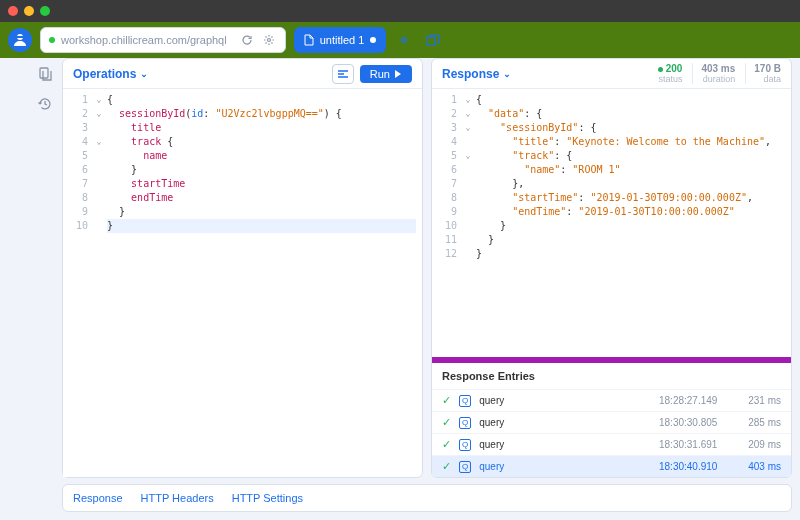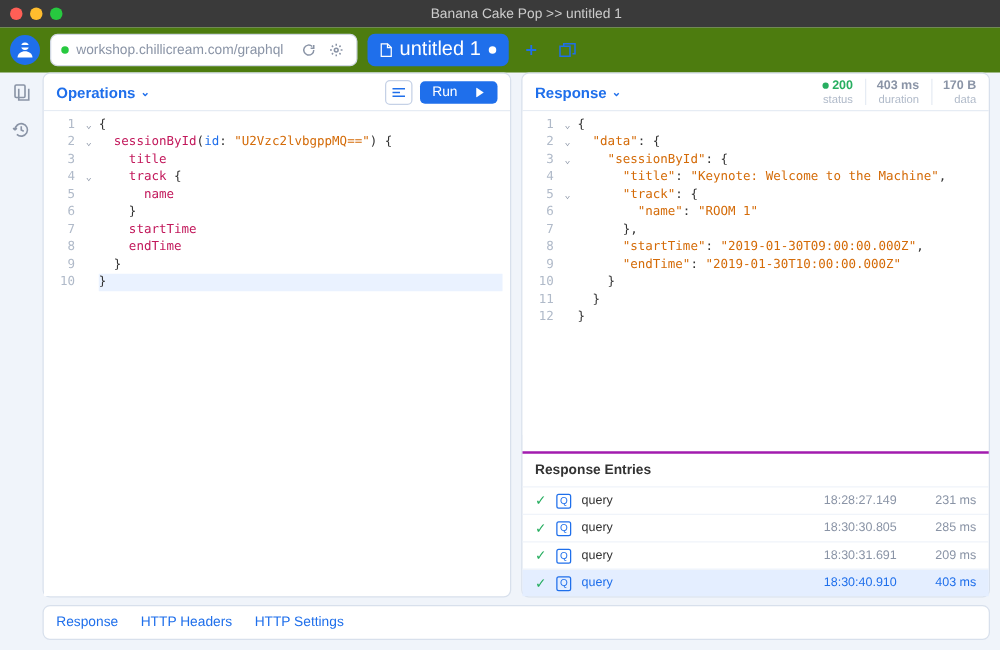--- a/index.html
+++ b/index.html
@@ -10,36 +10,36 @@
 .tl.red { background: #ff5f56; }
 .tl.yellow { background: #ffbd2e; }
 .tl.green { background: #27c93f; }
 .titlebar-title { flex: 1; text-align: center; }
 .topbar { height: 36px; background: #4d7c0f; display: flex; align-items: center; padding: 4px 8px; gap: 8px; }
 .logo { width: 24px; height: 24px; border-radius: 50%; background: #1f6feb; display: flex; align-items: center; justify-content: center; color: #fff; }
 .urlbox { flex: 0 0 220px; height: 26px; background: #fff; border: 1px solid #d0d7e2; border-radius: 6px; display: flex; align-items: center; padding: 0 8px; color: #8a94a6; font-size: 11px; gap: 6px; }
 .urlbox .dot { width: 6px; height: 6px; border-radius: 50%; background: #27c93f; }
 .urlbox .spacer { flex: 1; }
 .icon-btn { width: 16px; height: 16px; color: #8a94a6; display: flex; align-items: center; justify-content: center; cursor: pointer; }
-.tab { height: 26px; background: #1f6feb; color: #fff; border-radius: 6px; display: flex; align-items: center; padding: 0 10px; gap: 6px; font-size: 16px; }
+.tab { height: 26px; background: #1f6feb; color: #fff; border-radius: 6px; display: flex; align-items: center; padding: 0 10px; gap: 6px; font-size: 11px; }
 .tab .dot { width: 6px; height: 6px; border-radius: 50%; background: #fff; }
 .topbar .add, .topbar .new-window { color: #1f6feb; cursor: pointer; padding: 4px; }
-.main { display: flex; height: calc(520px - 22px - 36px); }
+.main { display: flex; height: calc(520px - 22px - 36px); padding-left: 28px; }
 .siderail { width: 34px; display: flex; flex-direction: column; align-items: center; padding-top: 8px; gap: 14px; color: #8a94a6; }
 .siderail .ico { cursor: pointer; }
 .content { flex: 1; display: flex; flex-direction: column; padding: 0 8px 8px 0; gap: 6px; }
 .panels { flex: 1; display: flex; gap: 8px; min-height: 0; }
 .panel { background: #fff; border: 1px solid #d8e0ec; border-radius: 6px; display: flex; flex-direction: column; min-width: 0; }
 .panel-left { flex: 1; }
 .panel-right { flex: 1; display: flex; }
 .panel-header { height: 30px; display: flex; align-items: center; padding: 0 10px; border-bottom: 1px solid #e6ecf4; }
 .panel-title { color: #1f6feb; font-weight: 600; font-size: 12px; display: flex; align-items: center; gap: 4px; }
 .panel-title .chev { font-size: 9px; }
 .panel-header .flex { flex: 1; }
-.run-btn { background: #1f6feb; color: #fff; border-radius: 4px; padding: 3px 10px; font-size: 11px; display: flex; align-items: center; gap: 14px; cursor: pointer; }
+.run-btn { background: #1f6feb; color: #fff; border-radius: 4px; padding: 3px 10px; font-size: 11px; display: flex; align-items: center; gap: 4px; cursor: pointer; }
 .format-btn { width: 22px; height: 20px; border: 1px solid #c5d1e6; border-radius: 4px; margin-right: 6px; display: flex; align-items: center; justify-content: center; color: #1f6feb; cursor: pointer; }
 .stats { display: flex; gap: 10px; font-size: 9px; color: #8a94a6; }
 .stat { text-align: right; padding-left: 8px; border-left: 1px solid #e6ecf4; }
 .stat:first-child { border-left: none; }
 .stat .val { font-weight: 600; font-size: 10px; }
 .stat.ok .val { color: #27ae60; }
 .stat .lbl { color: #b0bac9; }
 .status-dot { width: 5px; height: 5px; border-radius: 50%; background: #27ae60; display: inline-block; margin-right: 3px; vertical-align: middle;}
 .editor { flex: 1; display: flex; font-family: "SF Mono", Menlo, Consolas, monospace; font-size: 10px; overflow: hidden; }
 .gutter { width: 30px; background: #fff; text-align: right; color: #b0bac9; padding: 4px 2px 0 0; user-select: none; }
@@ -47,21 +47,21 @@
 .fold-gutter { width: 12px; color: #8a94a6; padding-top: 4px; }
 .fold-gutter div { height: 14px; line-height: 14px; text-align: center; font-size: 8px; }
 .code { flex: 1; padding: 4px 6px 0 2px; white-space: pre; color: #333; line-height: 14px; }
 .code .line { height: 14px; }
 .code .cursor-line { background: #eaf2ff; }
 .tok-brace { color: #333; }
 .tok-key { color: #c2185b; }
 .tok-str { color: #d46b08; }
 .tok-arg { color: #333; }
 .tok-kw { color: #1f6feb; }
-.entries { border-top: 2px solid #a21caf; margin-top: 13px; }
+.entries { border-top: 6px solid #a21caf; margin-top: 13px; }
 .entries-header { height: 26px; display: flex; align-items: center; padding: 0 10px; font-size: 11px; font-weight: 600; color: #333; }
 .entry-row { height: 22px; display: flex; align-items: center; padding: 0 10px; font-size: 10px; border-top: 1px solid #f0f4fa; gap: 8px; }
 .entry-row.sel { background: #e4eeff; color: #1f6feb; }
 .entry-row .check { color: #27ae60; font-size: 11px; }
 .entry-row .type-badge { width: 12px; height: 12px; border: 1px solid #1f6feb; border-radius: 2px; color: #1f6feb; font-size: 8px; display: flex; align-items: center; justify-content: center; }
 .entry-row .label { flex: 1; color: #333; }
 .entry-row.sel .label { color: #1f6feb; }
 .entry-row .time { color: #8a94a6; width: 72px; }
 .entry-row .dur { width: 42px; text-align: right; color: #8a94a6; }
 .entry-row.sel .time, .entry-row.sel .dur { color: #1f6feb; }
@@ -70,21 +70,20 @@
 </style>
 </head>
 <body>
 
 <div class="titlebar">
   <div class="traffic-lights">
     <div class="tl red"></div>
     <div class="tl yellow"></div>
     <div class="tl green"></div>
   </div>
-  <div class="titlebar-title">Banana Cake Pop &gt;&gt; untitled 1</div>
 </div>
 
 <div class="topbar">
   <div class="logo">
     <svg width="16" height="16" viewBox="0 0 16 16">
         <circle cx="8" cy="5" r="3" fill="#fff"></circle>
         <path d="M2 14c0-3 3-5 6-5s6 2 6 5" fill="#fff"></path>
         <rect x="3" y="4" width="10" height="2" fill="#1f6feb"></rect>
       </svg>
   </div>

